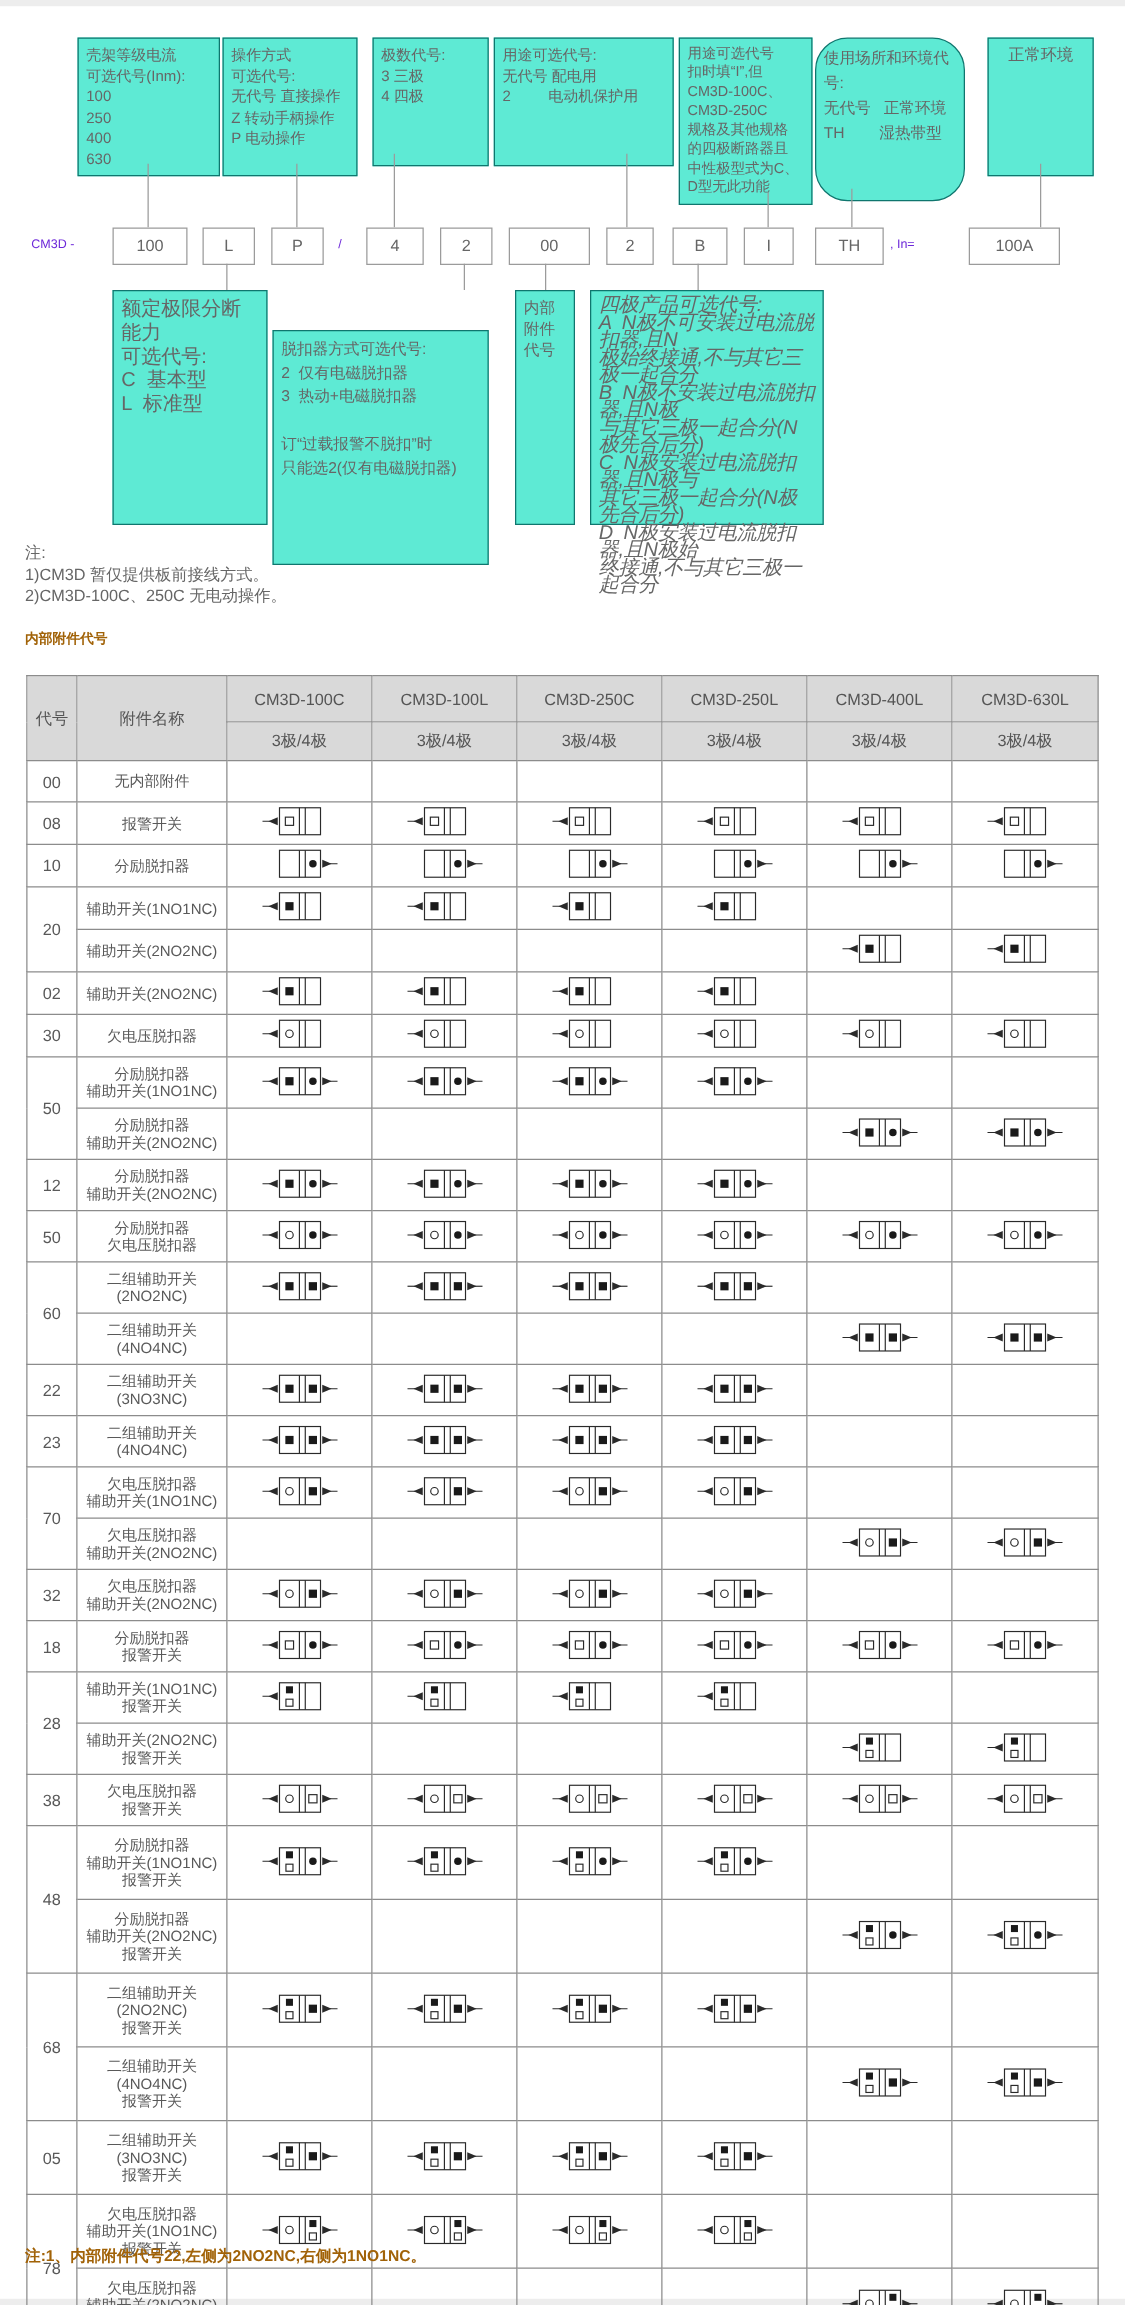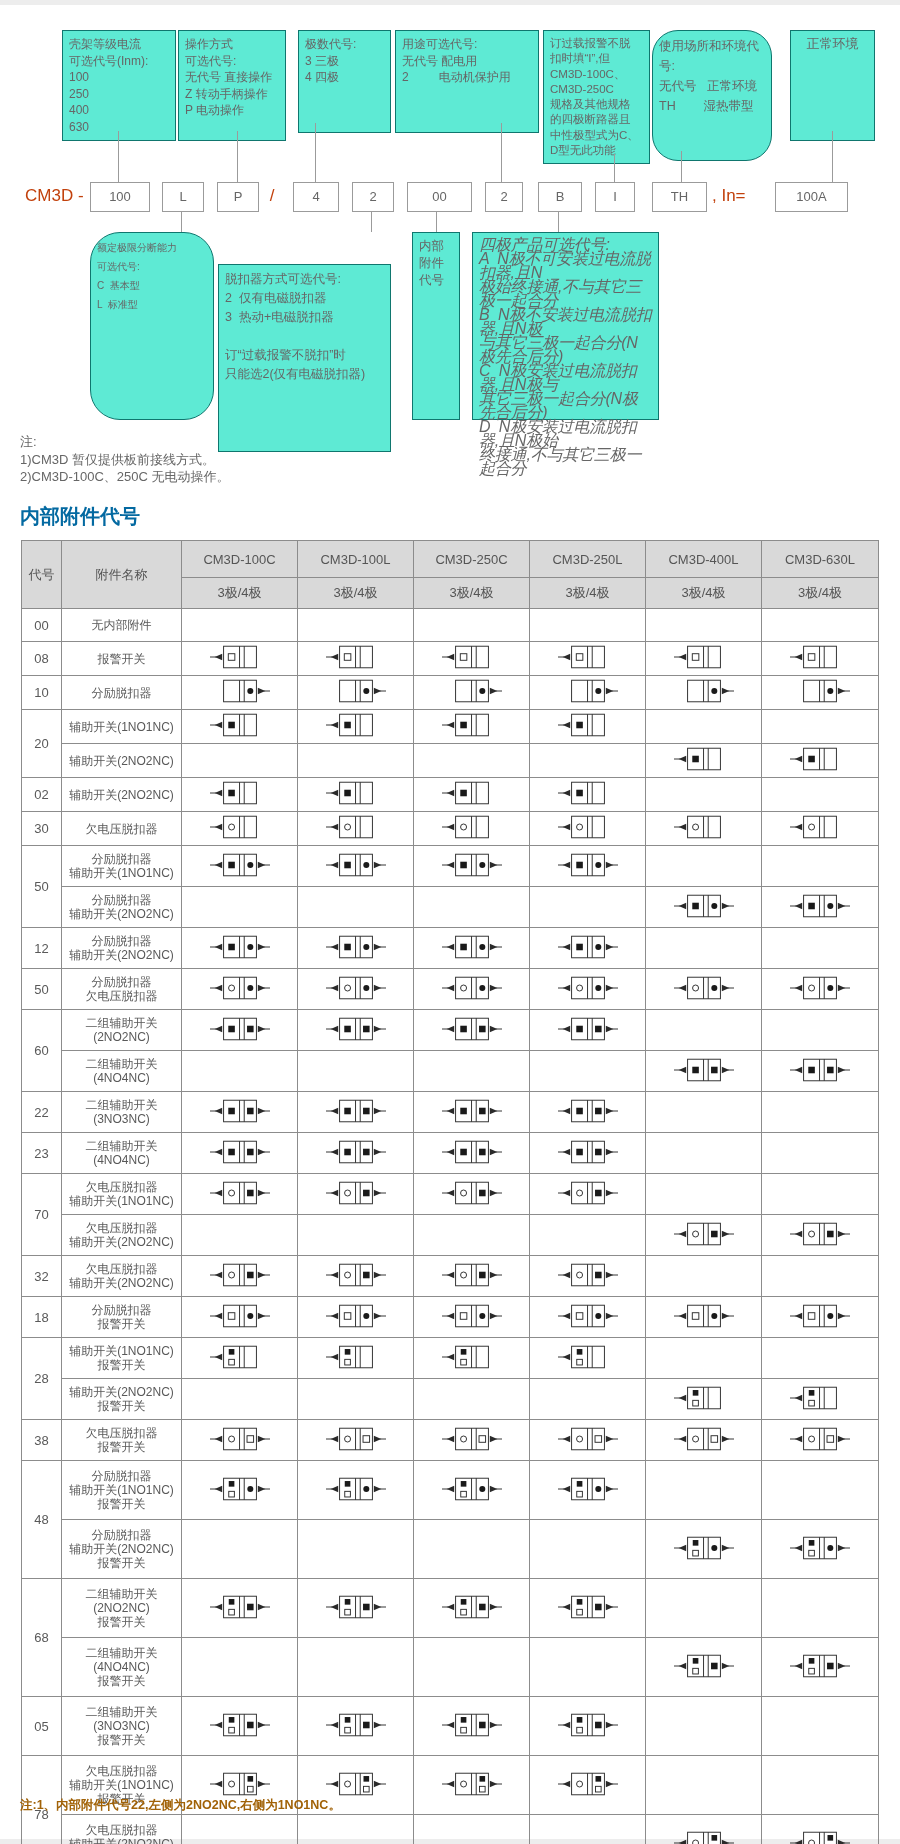--- a/index.html
+++ b/index.html
@@ -5,31 +5,31 @@
   html,body{margin:0;padding:0;background:#fff;}
   body{font-family:"Liberation Sans","DejaVu Sans",sans-serif;color:#595959;}
   .page{position:relative;width:900px;height:1844px;background:#fff;overflow:hidden;}
   .edge{position:absolute;left:0;width:900px;height:5px;background:#ededed;}
   
   .dbox{position:absolute;border:1px solid #0f766e;background:#5eead4;font-size:12px;
         line-height:16.5px;padding:5px 6px;white-space:pre-wrap;color:#666;}
   .b5{font-size:11.5px;line-height:15.3px;}
   .b6{font-size:12.5px;line-height:20px;border-radius:26px;}
   .b7{text-align:center;font-size:13px;}
-  .bb1{font-size:10px;line-height:19px;border-radius:30px;}
+  .bb1{font-size:16px;line-height:19px;}
   .bb2{font-size:12.5px;line-height:19px;margin-top:32px;}
   .bb3{font-size:12.5px;line-height:17px;}
   .bb4{font-size:16px;line-height:14px;letter-spacing:-0.2px;font-style:italic;}
   .vl{position:absolute;width:1px;background:#9b9b9b;}
   .mseg{position:absolute;top:182px;height:28px;border:1px solid #9b9b9b;background:#fff;
         text-align:center;line-height:28px;font-size:13px;color:#666;}
-  .mtxt{position:absolute;top:182px;height:28px;line-height:28px;font-size:17px;color:#c2410c;}
+  .mtxt{position:absolute;top:182px;height:28px;line-height:28px;font-size:10px;color:#6d28d9;}
   .notes{position:absolute;left:20px;top:433px;font-size:13px;line-height:17.5px;
          white-space:pre-line;color:#666;}
-  .sect-title{position:absolute;left:20px;top:503px;font-size:20px;font-weight:bold;color:#0369a1;}
+  .sect-title{position:absolute;left:20px;top:503px;font-size:11px;font-weight:bold;color:#a16207;}
   
   .acc-table{position:absolute;left:21px;top:540px;border-collapse:collapse;table-layout:fixed;
              font-size:12px;color:#595959;}
   .acc-table th,.acc-table td{border:1px solid #8c8c8c;text-align:center;vertical-align:middle;
              padding:0;overflow:hidden;}
   .acc-table thead th{background:#d9d9d9;font-weight:normal;font-size:13px;color:#555;}
   .acc-table .mh{height:36px;}
   .acc-table .sh{height:30px;}
   .acc-table td.code{font-size:13px;}
   .acc-table td.nm{line-height:14px;font-size:12px;padding:1px 2px;}
@@ -56,21 +56,21 @@
 可选代号:
 无代号 直接操作
 Z 转动手柄操作
 P 电动操作</div>
     <div class="dbox" style="left:298px;top:30px;width:79px;height:91px">极数代号:
 3 三极
 4 四极</div>
     <div class="dbox" style="left:395px;top:30px;width:130px;height:91px">用途可选代号:
 无代号 配电用
 2         电动机保护用</div>
-    <div class="dbox b5" style="left:543px;top:30px;width:93px;height:122px">订过载报警不脱
+    <div class="dbox b5" style="left:543px;top:30px;width:93px;height:122px">用途可选代号
 扣时填“I”,但
 CM3D-100C、
 CM3D-250C
 规格及其他规格
 的四极断路器且
 中性极型式为C、
 D型无此功能</div>
     <div class="dbox b6" style="left:652px;top:30px;width:106px;height:119px">使用场所和环境代
 号:
 无代号   正常环境

